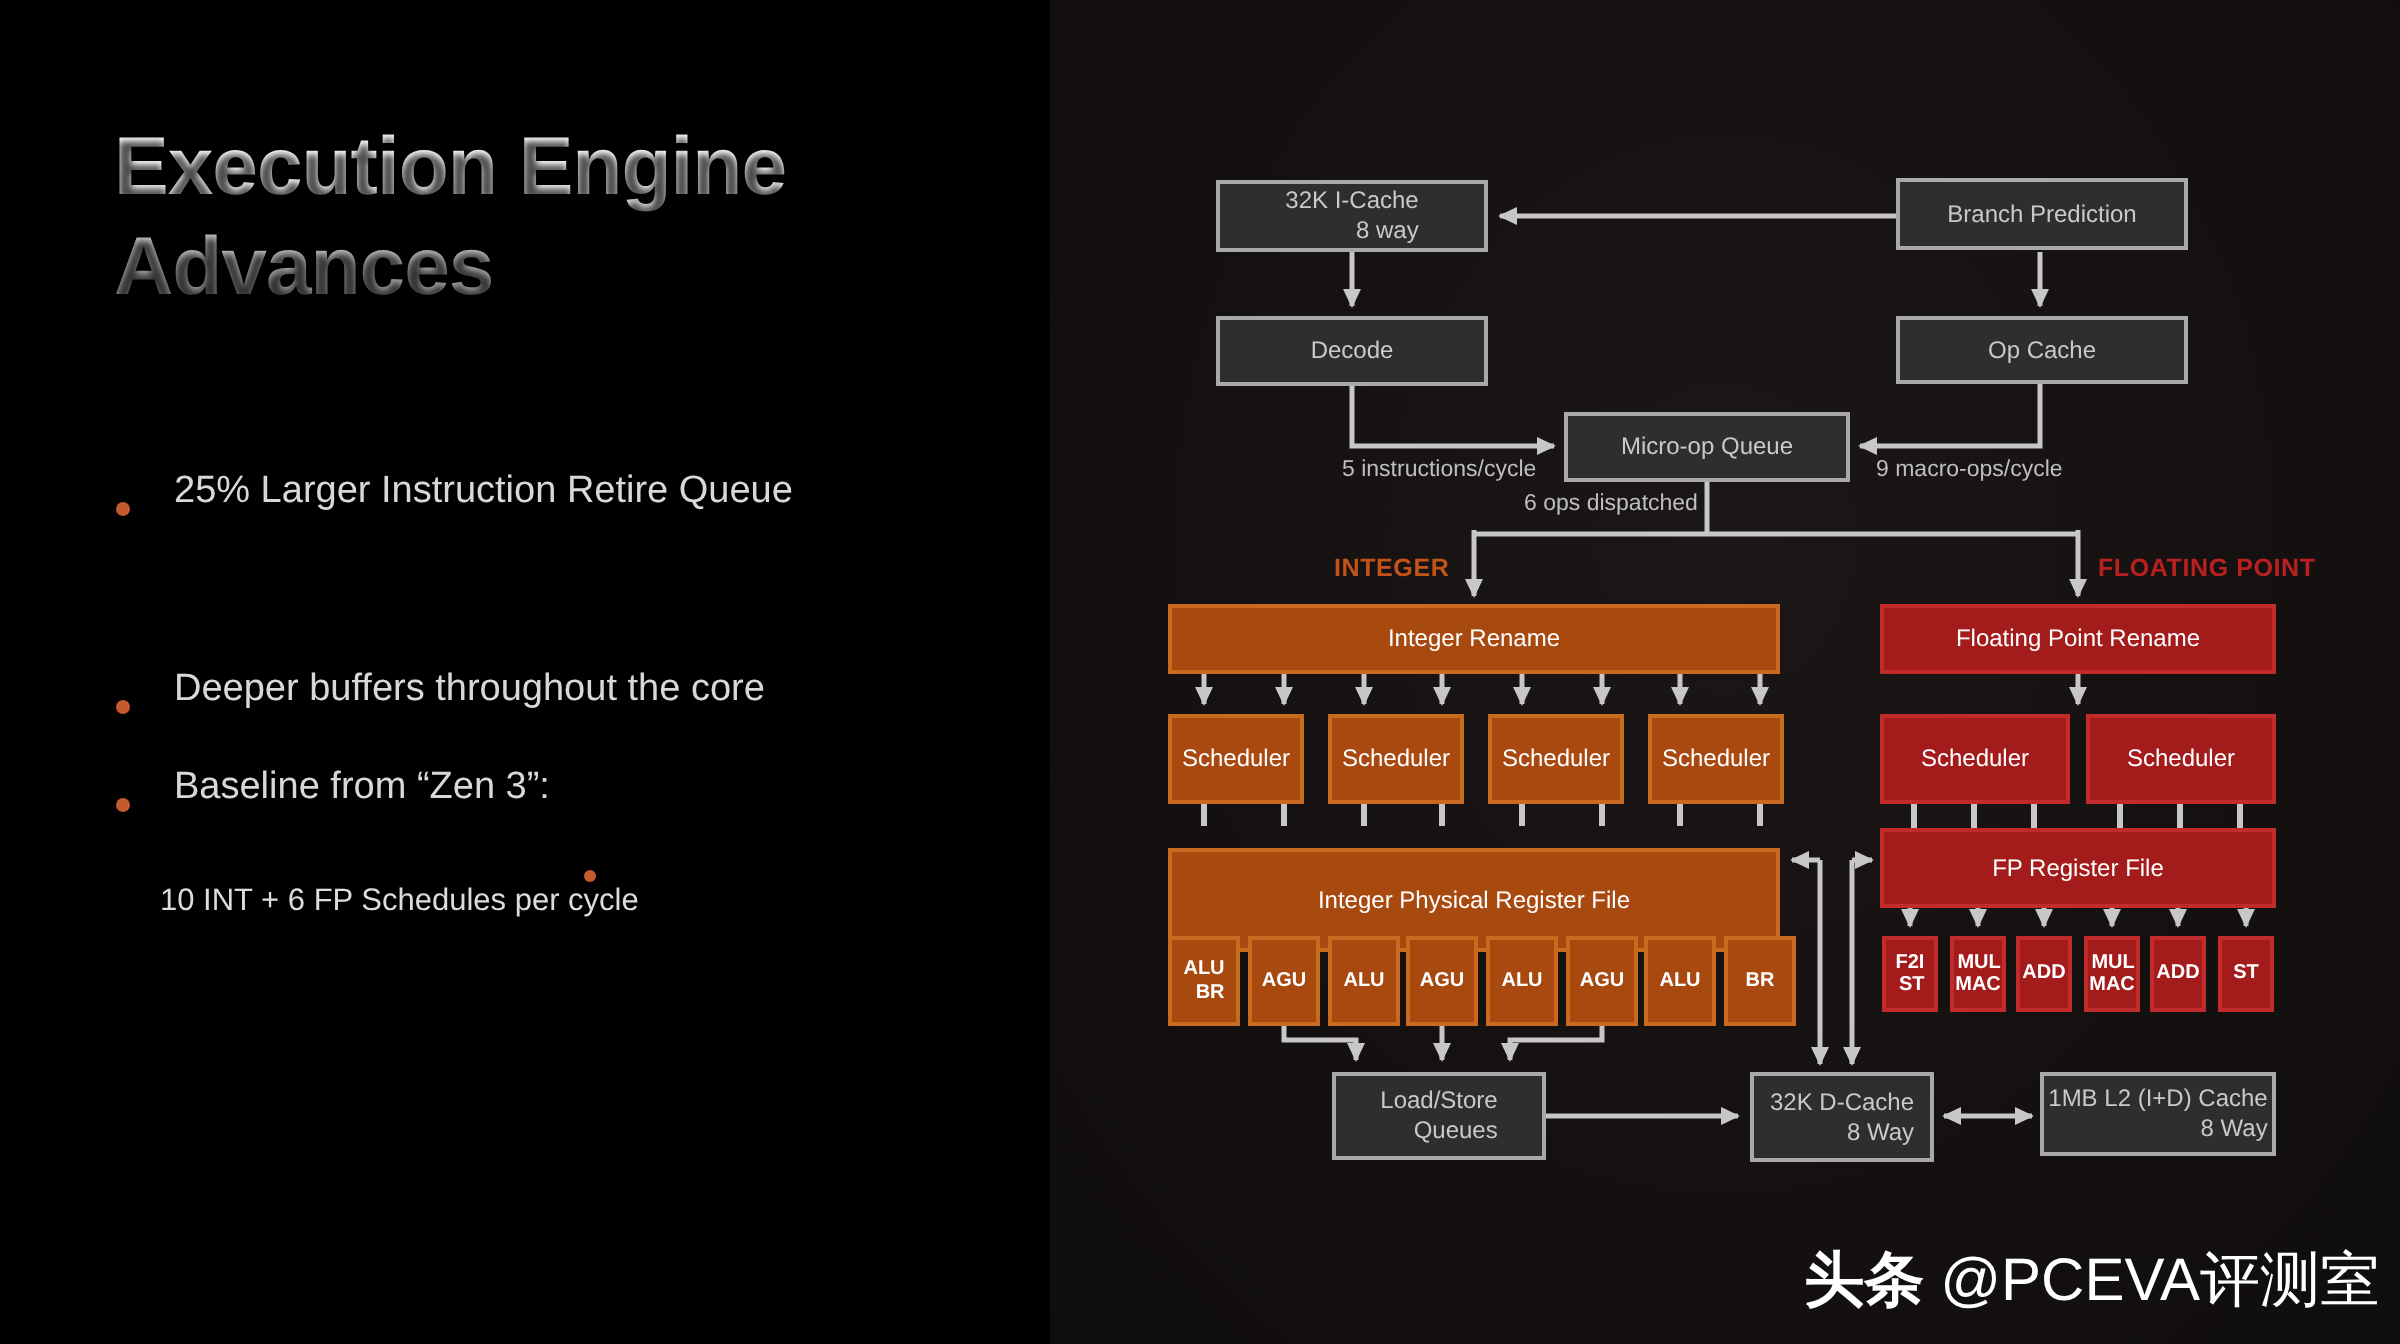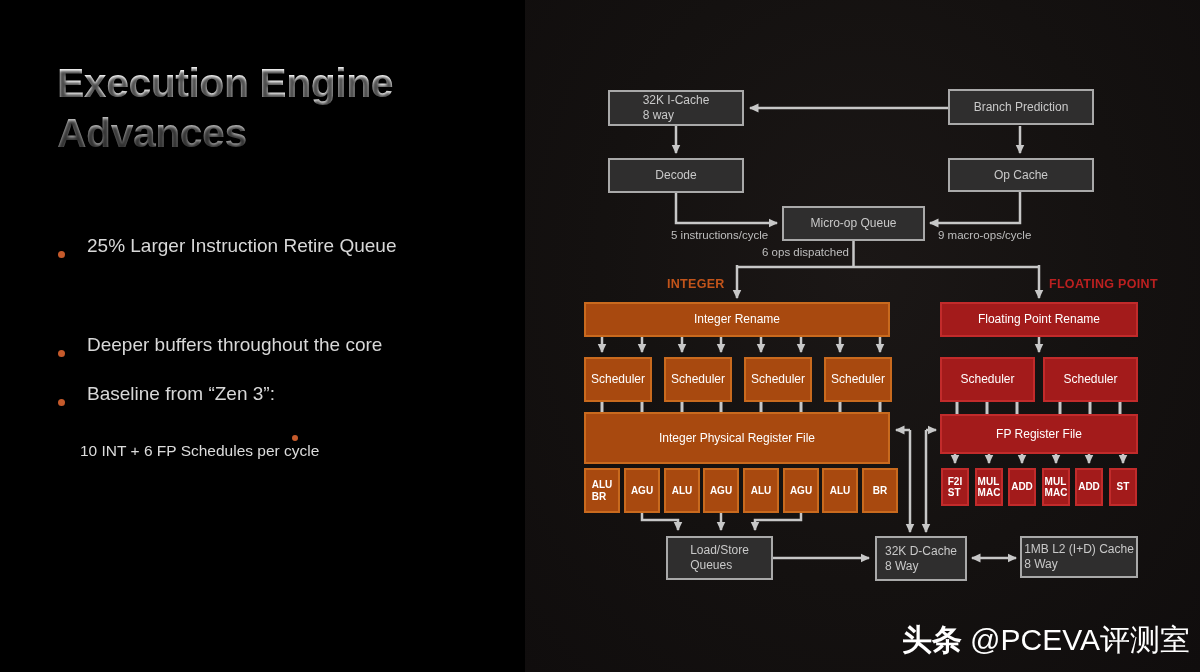--- a/index.html
+++ b/index.html
@@ -16,21 +16,21 @@
            -webkit-background-clip:text;background-clip:text;color:transparent;}
   }
   .bullet{position:absolute;left:58px;display:flex;align-items:flex-end;color:#d8d8d8;
           font-size:19px;line-height:1.25;}
   .bullet .dot{width:7px;height:7px;border-radius:50%;background:#c55a2b;margin-top:8px;
           margin-right:22px;flex:0 0 auto;}
   .bullet.sub{left:80px;font-size:15.5px;color:#dcdcdc;flex-direction:column;}
   .bullet.sub .dot{width:6px;height:6px;margin-top:7px;margin-right:21px;}
   
   .dbox{position:absolute;box-sizing:border-box;display:flex;align-items:center;justify-content:center;
-        text-align:left;white-space:pre-line;line-height:1.25;}
+        text-align:right;white-space:pre-line;line-height:1.25;}
   .gbox{background:#2f2e2e;border:2px solid #a9a9a9;color:#c9c9c9;font-size:12px;}
   .obox{background:#a8490f;border:2px solid #c96a1e;color:#fff;font-size:12px;}
   .rbox{background:#a31b1b;border:2px solid #c22b2b;color:#fff;font-size:12px;}
   .ebox{font-size:10px;font-weight:600;line-height:1.15;}
   .flow-label{position:absolute;font-size:11.5px;color:#bfbfbf;white-space:nowrap;}
   .sec-label{position:absolute;font-size:12.5px;font-weight:700;letter-spacing:.3px;white-space:nowrap;}
   .sec-int{color:#c2541a;}
   .sec-fp{color:#bb2020;}
   .arrows{position:absolute;left:0;top:0;pointer-events:none;}
   .watermark{position:absolute;right:10px;bottom:11px;color:#fff;font-size:30px;white-space:nowrap;margin-left:44px;}
@@ -157,21 +157,21 @@
   <div class="sec-label sec-fp" style="left:1049px;top:277px">FLOATING POINT</div>
   <div class="flow-label" style="left:671px;top:229px">5 instructions/cycle</div>
   <div class="flow-label" style="left:938px;top:229px">9 macro-ops/cycle</div>
   <div class="flow-label" style="left:762px;top:246px">6 ops dispatched</div>
 
   <div class="dbox obox" style="left:584px;top:302px;width:306px;height:35px">Integer Rename</div>
   <div class="dbox obox" style="left:584px;top:357px;width:68px;height:45px">Scheduler</div>
   <div class="dbox obox" style="left:664px;top:357px;width:68px;height:45px">Scheduler</div>
   <div class="dbox obox" style="left:744px;top:357px;width:68px;height:45px">Scheduler</div>
   <div class="dbox obox" style="left:824px;top:357px;width:68px;height:45px">Scheduler</div>
-  <div class="dbox obox" style="left:584px;top:412px;width:306px;height:52px">Integer Physical Register File</div>
+  <div class="dbox obox" style="left:584px;top:424px;width:306px;height:52px">Integer Physical Register File</div>
   <div class="dbox obox ebox" style="left:584px;top:468px;width:36px;height:45px">ALU
 BR</div>
   <div class="dbox obox ebox" style="left:624px;top:468px;width:36px;height:45px">AGU</div>
   <div class="dbox obox ebox" style="left:664px;top:468px;width:36px;height:45px">ALU</div>
   <div class="dbox obox ebox" style="left:703px;top:468px;width:36px;height:45px">AGU</div>
   <div class="dbox obox ebox" style="left:743px;top:468px;width:36px;height:45px">ALU</div>
   <div class="dbox obox ebox" style="left:783px;top:468px;width:36px;height:45px">AGU</div>
   <div class="dbox obox ebox" style="left:822px;top:468px;width:36px;height:45px">ALU</div>
   <div class="dbox obox ebox" style="left:862px;top:468px;width:36px;height:45px">BR</div>
 

